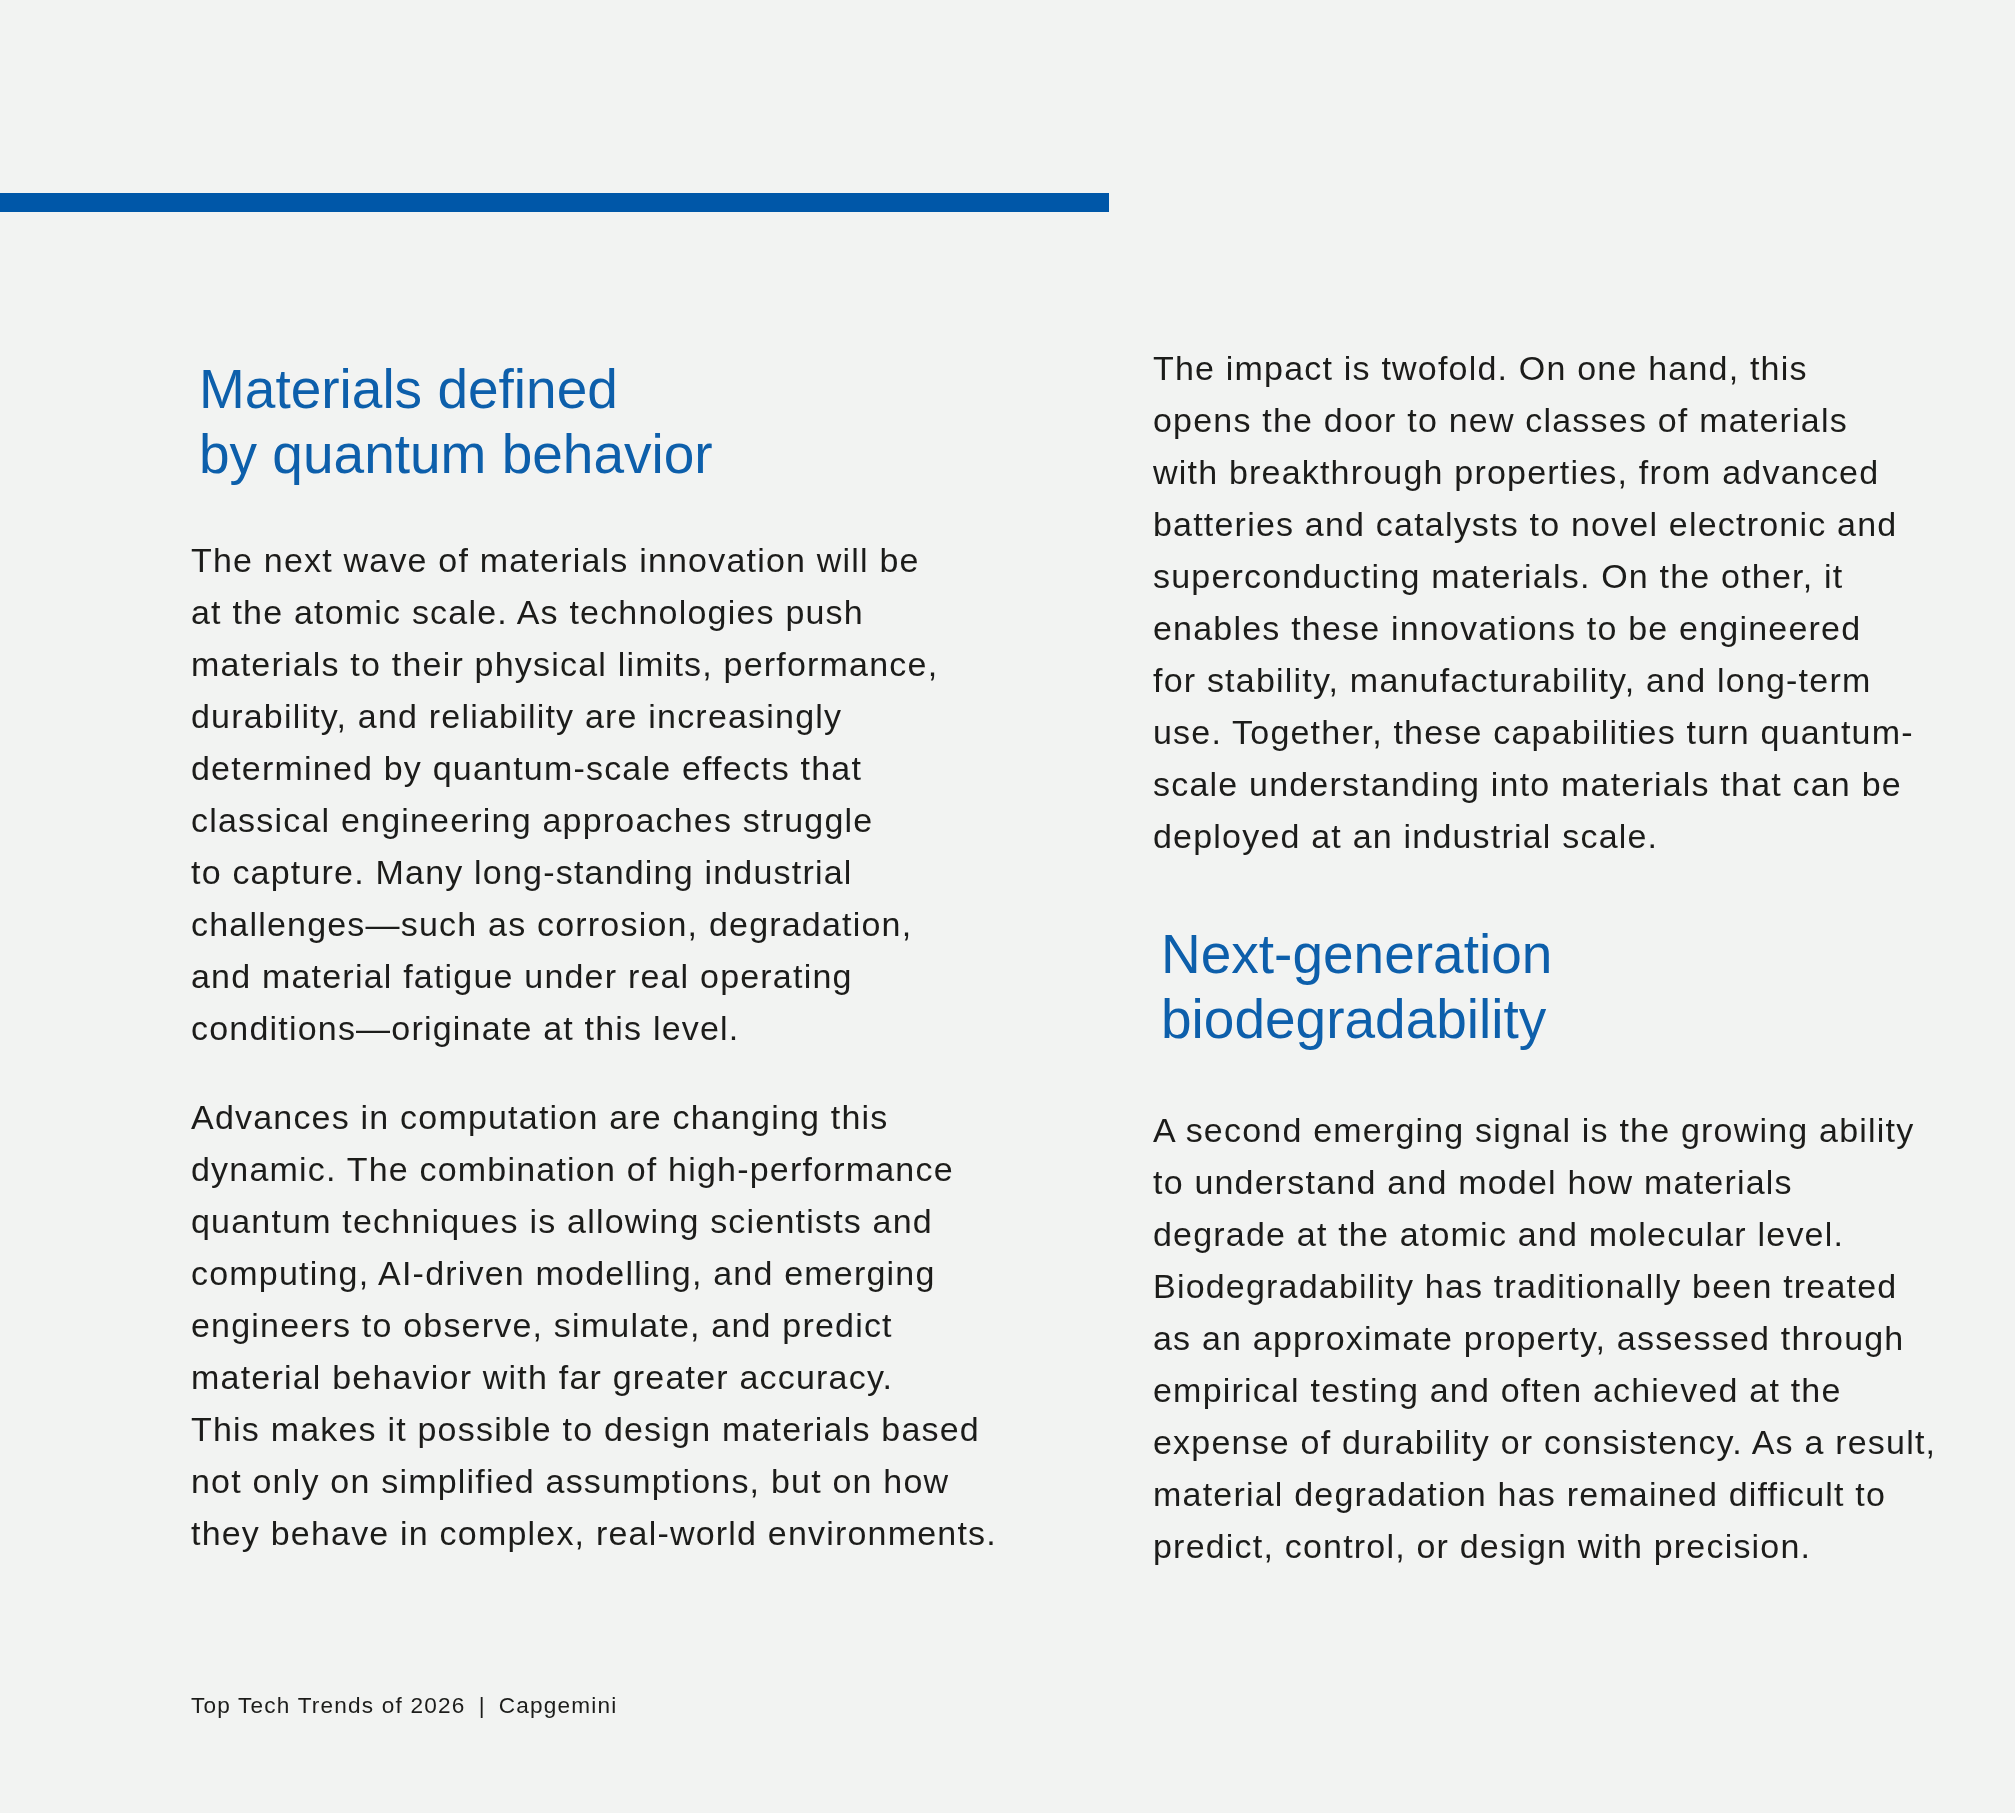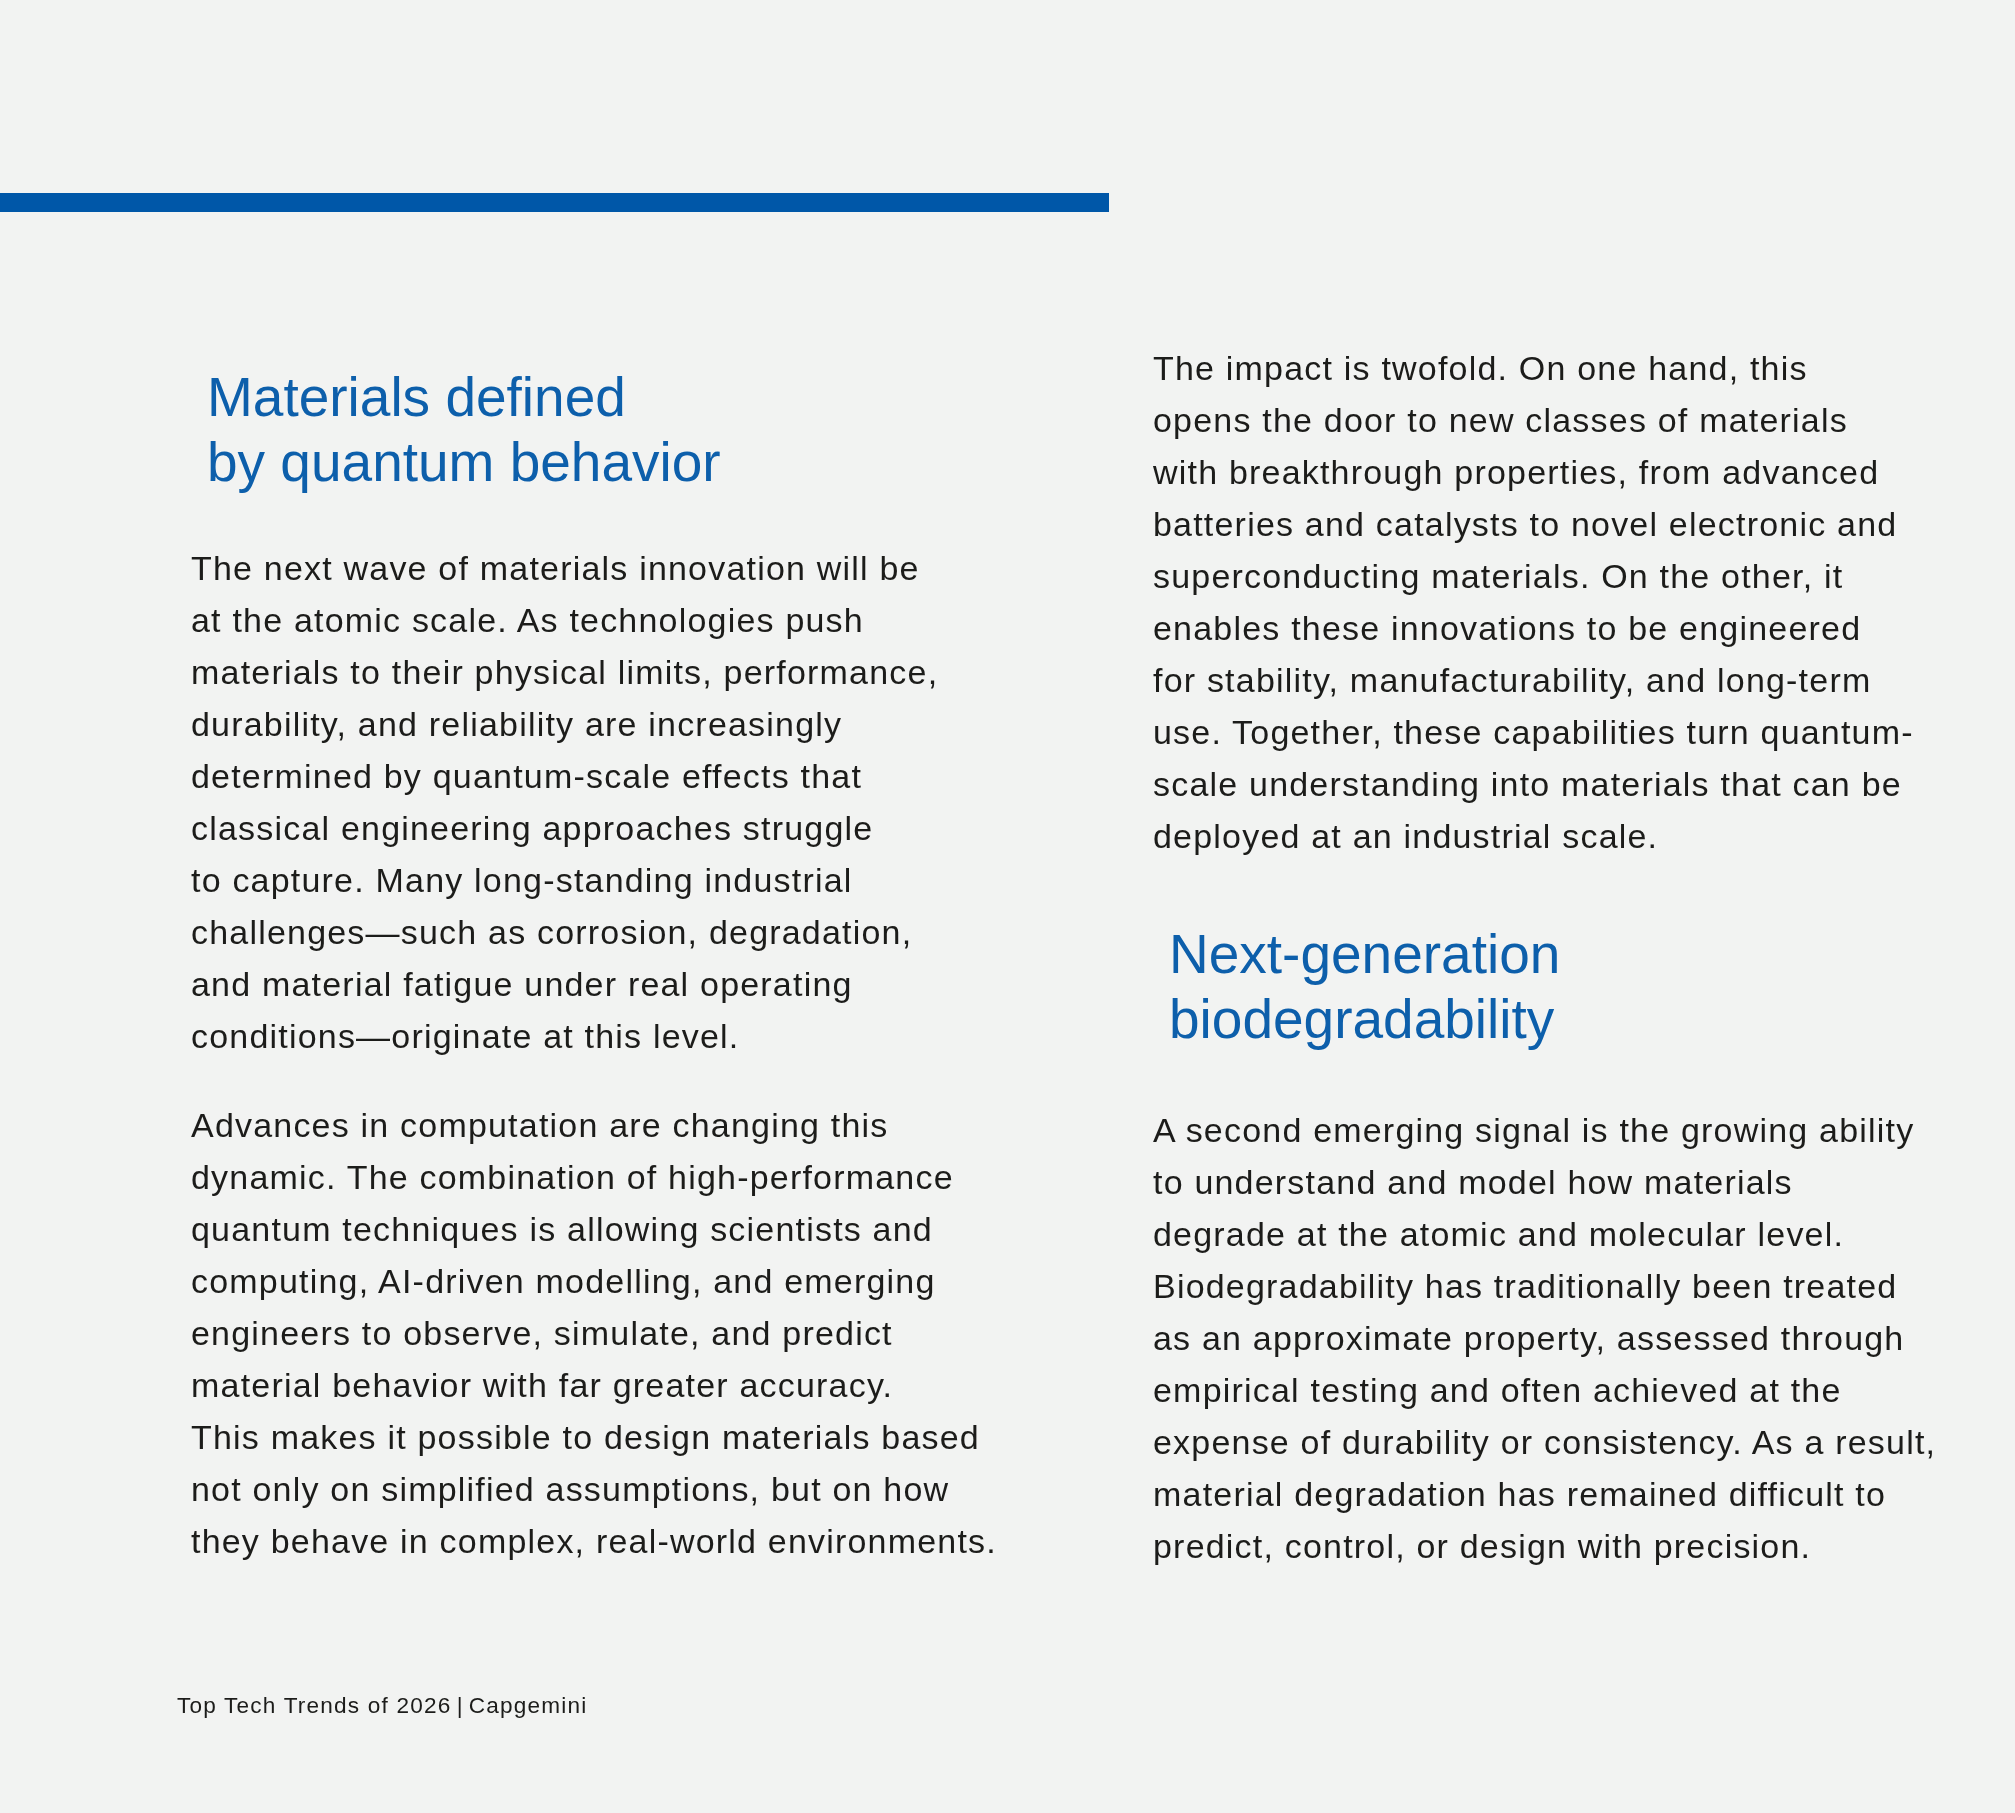--- a/index.html
+++ b/index.html
@@ -24,21 +24,21 @@
     background: var(--accent-bar-color, #0057a8);
   }
   .column {
     position: absolute;
     width: 879px;
   }
   #col1 { left: 191px;  top: 349px; }
   #col2 { left: 1153px; top: 342px; }
 
   .heading {
-    margin: 16px;
+    margin: 8px;
     font-size: 55px;
     line-height: 65px;
     font-weight: 400;
     letter-spacing: 0;
     color: var(--heading-color, #0d5fab);
   }
   .body {
     margin: 0;
     font-size: 34px;
     line-height: 52px;
@@ -48,25 +48,25 @@
   }
   .body div, .heading div { white-space: nowrap; }
 
   .mb116 { margin-bottom: 47px; }
   .mb120 { margin-bottom: 37px; }
   .mb130 { margin-bottom: 52px; }
   .mb148 { margin-bottom: 60px; }
 
   .footer {
     position: absolute;
-    left: 177px;
+    left: 191px;
     top: 1693px;
     display: flex;
     align-items: center;
-    gap: 5px;
+    gap: 13px;
     font-size: 22.6px;
     letter-spacing: 1.2px;
     color: var(--body-text-color, #1c1c1a);
   }
 </style>
 </head>
 <body>
 
 <div class="page">
 

